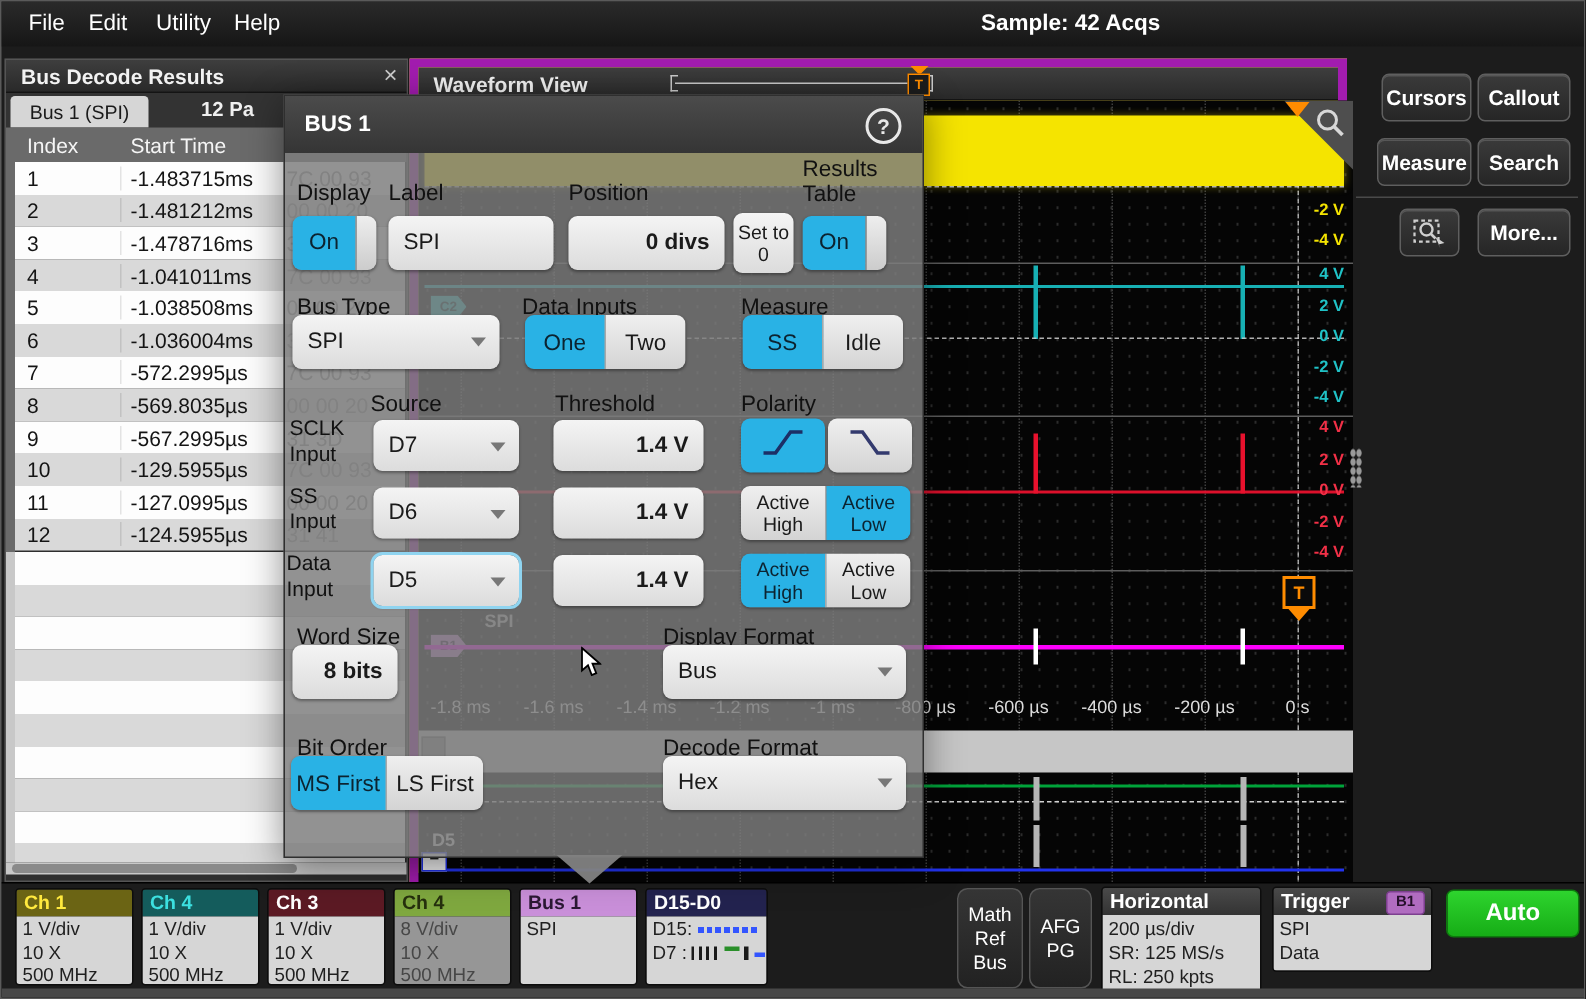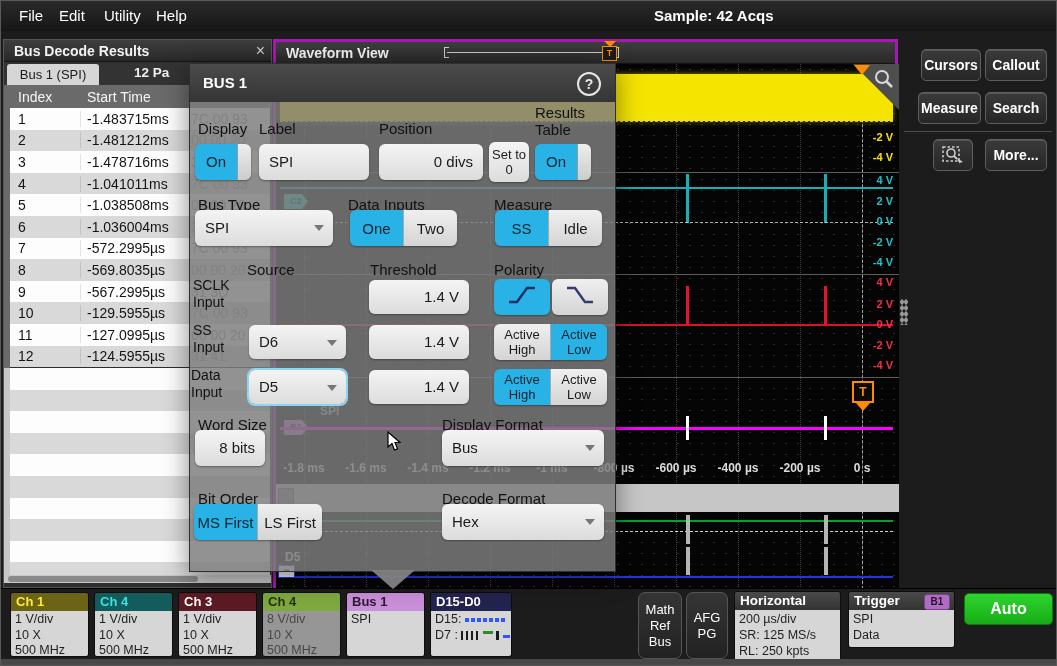--- a/index.html
+++ b/index.html
@@ -41,21 +41,21 @@
   .frow{height:21.6px;}
   .frow:nth-child(odd){background:#fdfdfd;}
   .frow:nth-child(even){background:#d9d9d9;}
   #v-scroll-track{position:absolute;left:0;top:68px;width:6px;height:467px;background:#c8c8c8;}
   #v-scroll-thumb{position:absolute;left:0;top:68px;width:6px;height:260px;background:#6a6a6a;}
   #h-scroll-track{position:absolute;left:0;top:535px;right:0;height:8px;background:#c8c8c8;}
   #h-scroll-thumb{position:absolute;left:4px;top:536px;width:190px;height:6px;background:#8a8a8a;border-radius:3px;}
 
   
   #wave-panel{position:absolute;left:272px;top:38px;width:625px;height:549px;background:#fde047;
-              border:3px solid #a21caf;box-sizing:border-box;}
+              border:6px solid #a21caf;box-sizing:border-box;}
   #wave-body{position:absolute;left:0;top:22px;width:623px;height:525px;background:#050505;overflow:hidden;
              background-image:radial-gradient(#2c2c2c 0.8px,transparent 1px);background-size:12px 11px;}
   .vgrid{position:absolute;top:0;bottom:0;width:0;border-left:1px dotted #3f3f3f;}
   .hdivider{position:absolute;left:0;right:0;height:0;border-top:1px solid #5d5d5d;}
   #trig-vline{position:absolute;top:0;bottom:0;width:0;border-left:1px dashed #c9c9c9;opacity:.8;}
   .dash0v{position:absolute;left:4px;right:6px;height:0;border-top:1px dashed #cfcfcf;opacity:.85;}
   #ch1-band{position:absolute;left:4px;right:6px;top:10px;height:47px;background:#f5e400;
             box-shadow:0 0 6px rgba(245,228,0,.5);}
   .vlabel{position:absolute;right:6px;font-size:11px;font-weight:bold;line-height:12px;}
   .vl-y{color:#f5e400;} .vl-c{color:#20c2c6;} .vl-r{color:#f23047;}
@@ -66,21 +66,21 @@
   #bus-line{position:absolute;left:4px;right:6px;top:363px;height:3px;background:#ff00ff;}
   .bus-tick{position:absolute;width:3px;top:352px;height:24px;background:#fff;}
   #b1-tag{position:absolute;left:8px;top:356px;width:24px;height:15px;background:#c77bd4;color:#33103d;
           font-size:9px;font-weight:bold;text-align:center;line-height:15px;
           clip-path:polygon(0 0,75% 0,100% 50%,75% 100%,0 100%);}
   #spi-tag{position:absolute;left:44px;top:340px;color:#b9b9b9;font-size:12px;font-weight:bold;}
   .ctag{position:absolute;left:8px;width:24px;height:15px;color:#0d2b10;font-size:9px;font-weight:bold;
         text-align:center;line-height:15px;clip-path:polygon(0 0,75% 0,100% 50%,75% 100%,0 100%);}
   #c1-tag{top:22px;background:#cfc017;color:#3c3703;}
   #c2-tag{top:130px;background:#1fb7bb;color:#063436;}
-  .tlabel{position:absolute;top:397px;transform:translateX(-50%);color:#dcdcdc;font-size:12px;font-weight:bold;}
+  .tlabel{position:absolute;top:397px;transform:translateX(-50%);color:#dcdcdc;font-size:12px;}
   #gray-band{position:absolute;left:0;right:0;top:420px;height:28px;background:#c6c6c6;}
   #gray-band-grip{position:absolute;left:2px;top:424px;width:16px;height:19px;background:#8f8f8f;
                   border:1px solid #6a6a6a;box-sizing:border-box;}
   #d-green{position:absolute;left:4px;right:6px;top:456px;height:2px;background:#00a33a;}
   #d-dash{position:absolute;left:4px;right:6px;top:467px;height:0;border-top:1px dashed #e8e8e8;opacity:.9;}
   .spike-g1{position:absolute;width:4px;top:451px;height:29px;background:#b5b5b5;}
   .spike-g2{position:absolute;width:4px;top:483px;height:28px;background:#b5b5b5;}
   #d-blue{position:absolute;left:4px;right:6px;top:512px;height:2px;background:#2233ee;}
   .dlabel{position:absolute;left:9px;color:#dadada;font-size:12px;font-weight:bold;}
   #collapse-box{position:absolute;left:2px;top:501px;width:17px;height:13px;background:#f2f2f2;
@@ -148,21 +148,21 @@
   #dialog-header{position:absolute;left:0;top:0;right:0;height:38px;
                  background:linear-gradient(#4b4b4b,#353535);color:#fff;font-weight:bold;
                  font-size:15px;line-height:38px;padding-left:13px;box-sizing:border-box;}
   #dialog-help{position:absolute;right:14px;top:8px;width:20px;height:20px;border:2px solid #e8e8e8;
                border-radius:50%;color:#e8e8e8;font-size:14px;font-weight:bold;text-align:center;
                line-height:20px;}
   .dlg-label{position:absolute;color:#111;font-size:15px;line-height:17px;}
   .fld{position:absolute;height:36px;background:linear-gradient(#f4f4f4,#dcdcdc);border-radius:6px;
        font-size:15px;color:#1a1a1a;line-height:36px;box-sizing:border-box;
        box-shadow:0 1px 2px rgba(0,0,0,.35);}
-  .fld.left{padding-left:10px;} .fld.right{text-align:right;padding-right:10px;}
+  .fld.left{padding-left:10px;} .fld.right{text-align:right;padding-right:10px;font-weight:bold;}
   .drop{padding-left:10px;}
   .drop .arr{position:absolute;right:9px;top:15px;width:0;height:0;border-left:5px solid transparent;
              border-right:5px solid transparent;border-top:6px solid #777;}
   .focus-ring{outline:2px solid #8fd4f0;}
   .toggle{position:absolute;height:36px;display:flex;border-radius:6px;overflow:hidden;
           box-shadow:0 1px 2px rgba(0,0,0,.35);}
   .toggle .on{flex:1;background:#29b2e5;color:#0c2330;font-size:15px;text-align:center;line-height:36px;}
   .toggle .knob{width:13px;background:linear-gradient(#eee,#ccc);border-left:1px solid #9a9a9a;}
   .seg{position:absolute;height:36px;display:flex;border-radius:6px;overflow:hidden;
        box-shadow:0 1px 2px rgba(0,0,0,.35);}
@@ -523,20 +523,23 @@
     <div class="seg" style="left:160px;top:146px">
       <div class="opt sel">One</div>
       <div class="opt">Two</div>
     </div>
 
     <div class="dlg-label" style="left:57px;top:197px">Source</div>
     <div class="dlg-label" style="left:180px;top:197px">Threshold</div>
     <div class="dlg-label" style="left:304px;top:197px">Polarity</div>
 
     <div class="dlg-label" style="left:3px;top:213px;width:52px;font-size:14px">SCLK Input</div>
+    <div class="fld left drop" style="left:59px;top:216px;width:97px;height:34px;line-height:34px">
+      <span>D7</span><span class="arr"></span>
+    </div>
     <div class="fld right" style="left:179px;top:216px;width:100px;height:34px;line-height:34px">1.4 V</div>
     <div class="polbtn sel" style="left:304px;top:215px">
       <span>
         <svg width="30" height="22" viewBox="0 0 30 22">
             <polyline points="2,18 10,18 20,4 28,4" fill="none" stroke="#1c2f66" stroke-width="2.4"></polyline>
           </svg>
       </span>
     </div>
     <div class="polbtn" style="left:362px;top:215px">
       <span>

